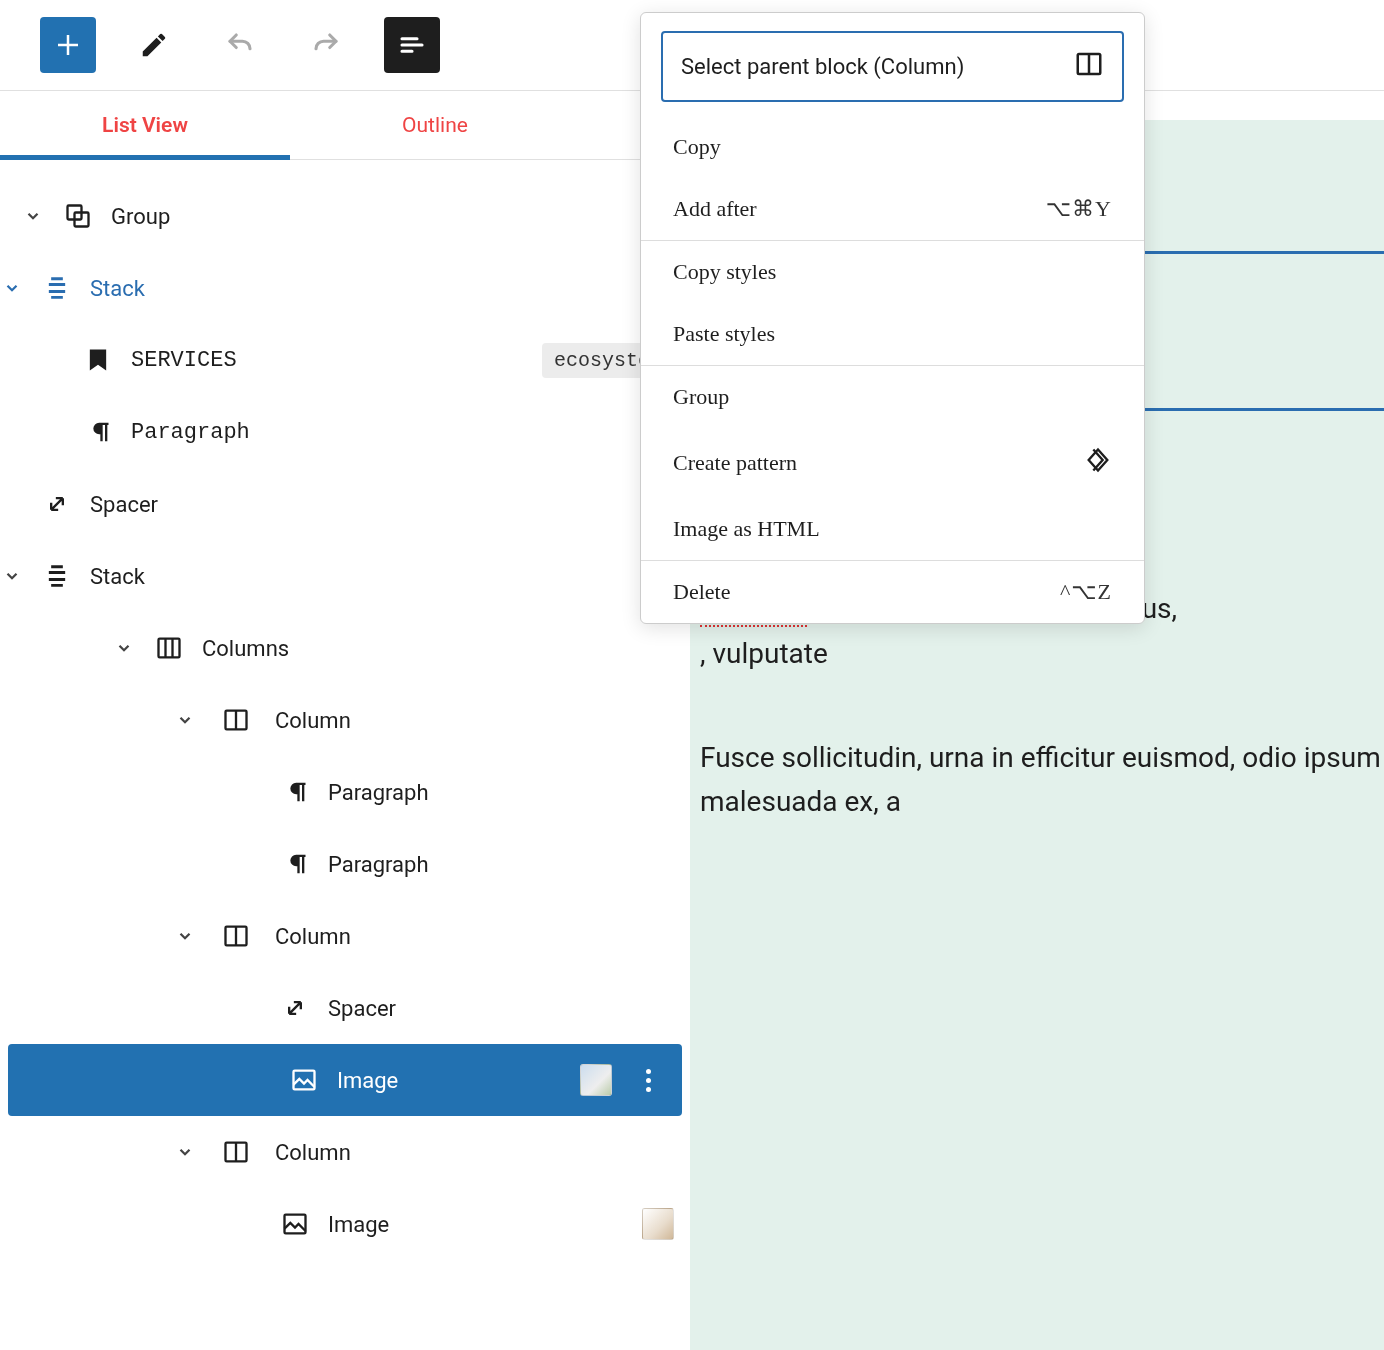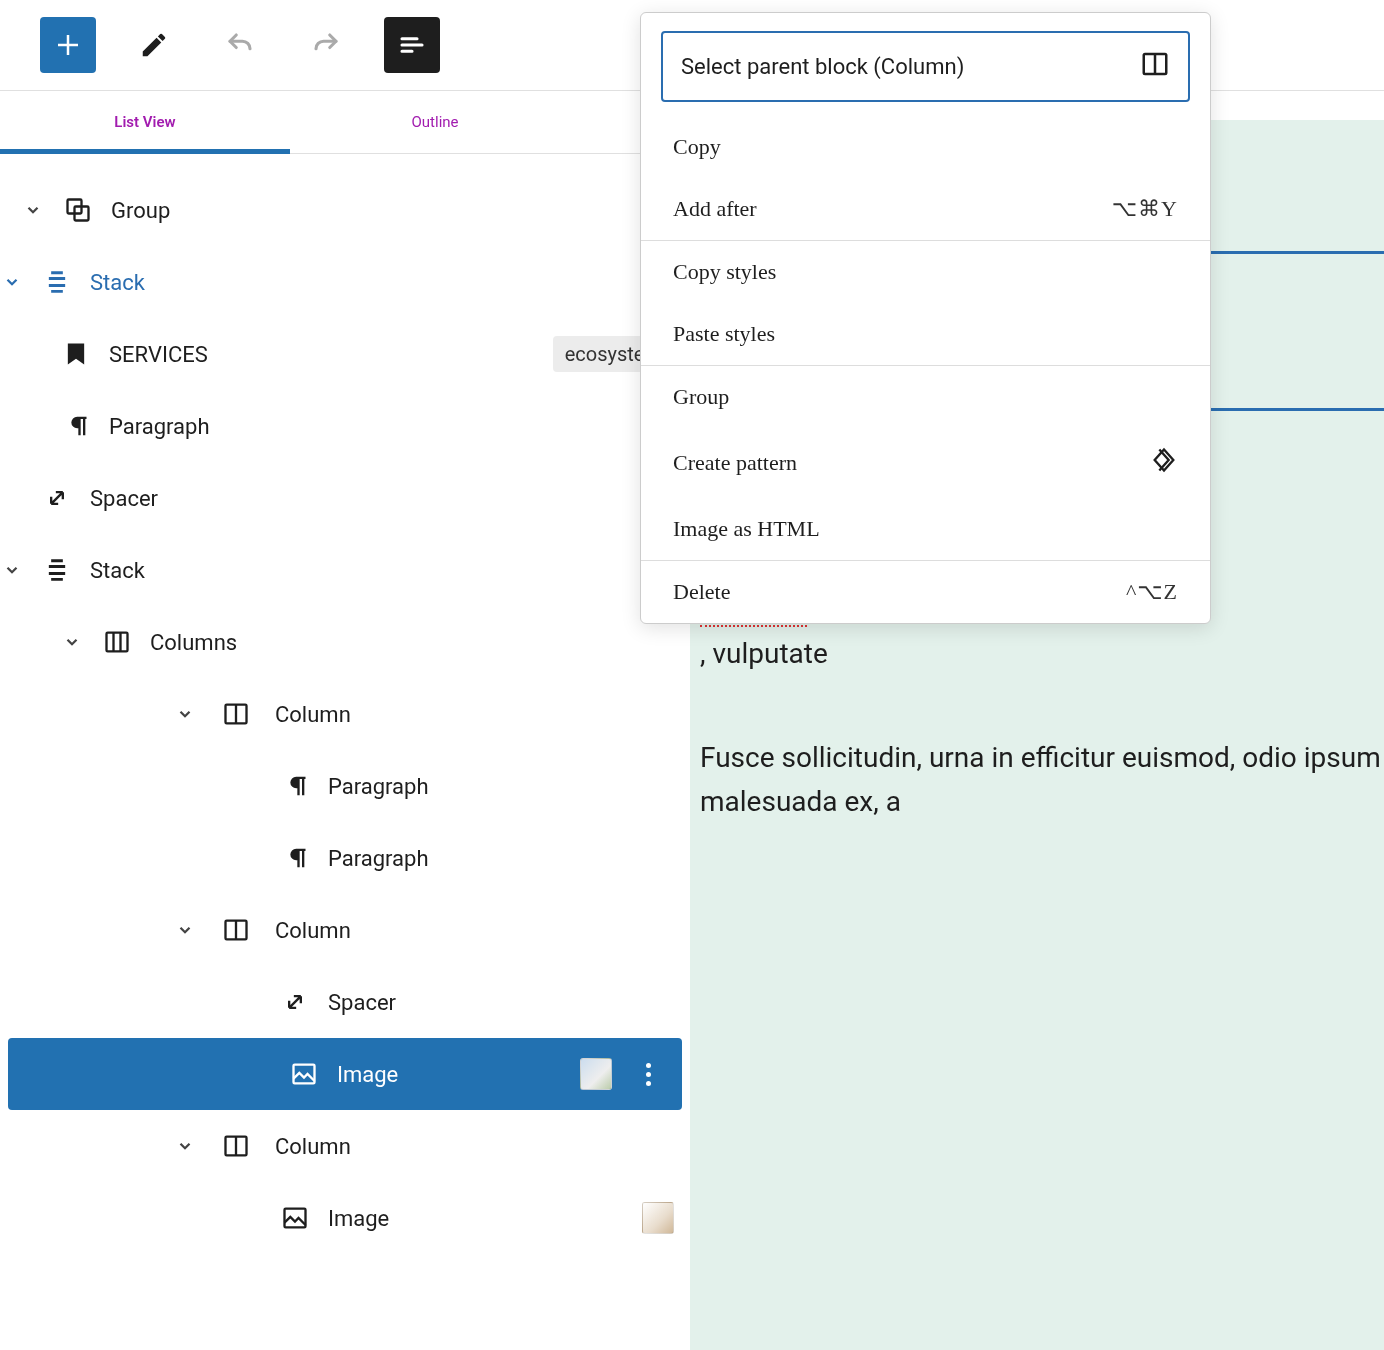--- a/index.html
+++ b/index.html
@@ -46,22 +46,22 @@
   
   .tabs {
     display: flex;
     border-top: 1px solid #e0e0e0;
     border-bottom: 1px solid #e0e0e0;
   }
   .tab {
     flex: 1 1 auto;
     text-align: center;
     padding: 22px 10px;
-    font-size: 15px;
-    color: #a21caf;
+    font-size: 21px;
+    color: #ef4444;
     position: relative;
     max-width: 290px;
   }
   .tab.active {
     font-weight: 600;
   }
   .tab.active::after {
     content: "";
     position: absolute;
     left: 0; right: 0; bottom: -1px;
@@ -118,22 +118,22 @@
     background: linear-gradient(135deg,#fff,#e8dccc 60%,#d0b898);
   }
   .more {
     width: 36px; display:flex; flex-direction:column; align-items:center; gap:4px;
     color:#fff;
   }
   .more span{width:5px;height:5px;background:currentColor;border-radius:50%;}
 
   .ind0{padding-left:21px;}
   .ind1{}
-  .ind2{padding-left:61px;}
-  .ind2b{padding-left:60px;}
+  .ind2{padding-left:83px;font-family:Liberation Mono, monospace;}
+  .ind2b{padding-left:112px;}
   .ind3{padding-left:173px;gap:24px;}
   .ind4{padding-left:280px;}
   .ind4b{padding-left:221px;}
 
   
   .canvas {
     position: absolute;
     top: 120px;
     left: 690px;
     right: 0;
@@ -167,21 +167,21 @@
     padding-left: 10px;
   }
   .para2 { margin-top: 60px; }
   .spellr { border-bottom: 2px dotted #d33; }
 
   
   .menu {
     position: absolute;
     top: 12px;
     left: 640px;
-    width: 571px;
+    width: 505px;
     background: #fff;
     border: 1px solid #ccc;
     border-radius: 6px;
     box-shadow: 0 4px 20px rgba(0,0,0,.12);
     overflow: hidden;
   }
   .menu-head {
     margin: 18px 20px 14px;
     border: 2px solid #2a6db0;
     border-radius: 4px;

